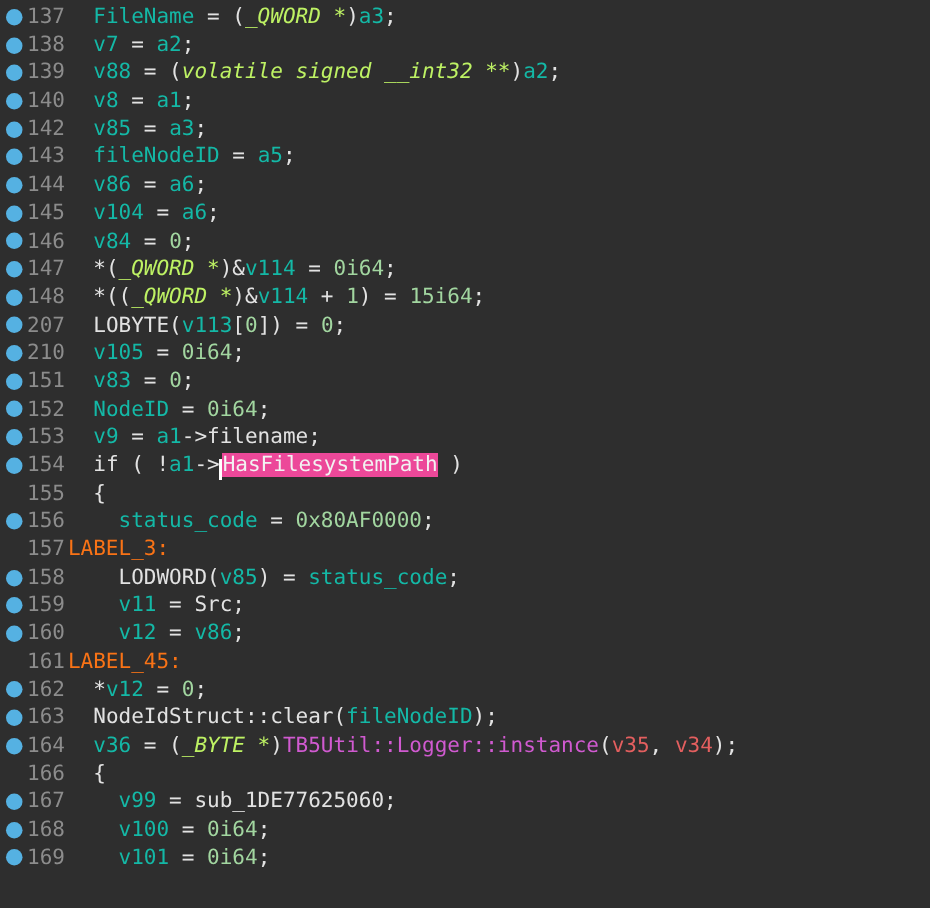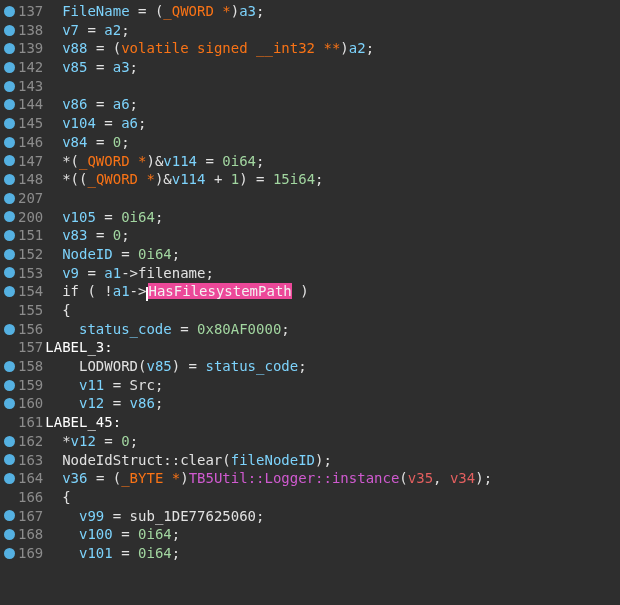--- a/index.html
+++ b/index.html
@@ -8,45 +8,46 @@
     font-family:"DejaVu Sans Mono","Liberation Mono",monospace;
     font-size:14px;line-height:18.7px;padding-top:2px;box-sizing:border-box;
     cursor:text;
   }
   .line{display:flex;align-items:stretch;height:18.7px;white-space:pre;}
   .bp-cell{flex:0 0 18px;display:flex;align-items:center;justify-content:flex-start;cursor:pointer;}
   .bp-dot{width:11px;height:11px;border-radius:50%;margin-left:4px;background:#55b1e2;}
   .num{flex:0 0 24px;text-align:left;color:#8c8c8c;user-select:none;}
   .code{padding-left:2px;color:#e2e2e2;}
   .c-plain{color:#e2e2e2;}
-  .c-var{color:#7dd3fc;}
-  .c-type{color:#f97316;}
+  .c-var{color:#14b8a6;}
+  .c-type{color:#bef264;font-style:italic;}
   .c-num{color:#a2d6a0;}
   .c-fn{color:#d05ad0;}
   .c-red{color:#e35f5f;}
-  .c-label{color:#ffffff;}
+  .c-label{color:#f97316;}
   .c-hl{background:#ec4899;color:#f2f2f2;}
   .caret{display:inline-block;width:2px;height:14px;background:#ffffff;vertical-align:text-bottom;margin:0 0 -2px 0;}
 </style>
 </head>
 <body>
 
 <div id="listing">
     <div class="line"><span class="bp-cell"><span class="bp-dot"></span></span><span class="num">137</span><span class="code">  <span class="c-var">FileName</span><span class="c-plain"> = (</span><span class="c-type">_QWORD *</span><span class="c-plain">)</span><span class="c-var">a3</span><span class="c-plain">;</span></span></div>
     <div class="line"><span class="bp-cell"><span class="bp-dot"></span></span><span class="num">138</span><span class="code">  <span class="c-var">v7</span><span class="c-plain"> = </span><span class="c-var">a2</span><span class="c-plain">;</span></span></div>
     <div class="line"><span class="bp-cell"><span class="bp-dot"></span></span><span class="num">139</span><span class="code">  <span class="c-var">v88</span><span class="c-plain"> = (</span><span class="c-type">volatile signed __int32 **</span><span class="c-plain">)</span><span class="c-var">a2</span><span class="c-plain">;</span></span></div>
+    <div class="line"><span class="bp-cell"><span class="bp-dot"></span></span><span class="num">140</span><span class="code">  <span class="c-var">v8</span><span class="c-plain"> = </span><span class="c-var">a1</span><span class="c-plain">;</span></span></div>
     <div class="line"><span class="bp-cell"><span class="bp-dot"></span></span><span class="num">142</span><span class="code">  <span class="c-var">v85</span><span class="c-plain"> = </span><span class="c-var">a3</span><span class="c-plain">;</span></span></div>
-    <div class="line"><span class="bp-cell"><span class="bp-dot"></span></span><span class="num">143</span></div>
+    <div class="line"><span class="bp-cell"><span class="bp-dot"></span></span><span class="num">143</span><span class="code">  <span class="c-var">fileNodeID</span><span class="c-plain"> = </span><span class="c-var">a5</span><span class="c-plain">;</span></span></div>
     <div class="line"><span class="bp-cell"><span class="bp-dot"></span></span><span class="num">144</span><span class="code">  <span class="c-var">v86</span><span class="c-plain"> = </span><span class="c-var">a6</span><span class="c-plain">;</span></span></div>
     <div class="line"><span class="bp-cell"><span class="bp-dot"></span></span><span class="num">145</span><span class="code">  <span class="c-var">v104</span><span class="c-plain"> = </span><span class="c-var">a6</span><span class="c-plain">;</span></span></div>
     <div class="line"><span class="bp-cell"><span class="bp-dot"></span></span><span class="num">146</span><span class="code">  <span class="c-var">v84</span><span class="c-plain"> = </span><span class="c-num">0</span><span class="c-plain">;</span></span></div>
     <div class="line"><span class="bp-cell"><span class="bp-dot"></span></span><span class="num">147</span><span class="code">  <span class="c-plain">*(</span><span class="c-type">_QWORD *</span><span class="c-plain">)&amp;</span><span class="c-var">v114</span><span class="c-plain"> = </span><span class="c-num">0i64</span><span class="c-plain">;</span></span></div>
     <div class="line"><span class="bp-cell"><span class="bp-dot"></span></span><span class="num">148</span><span class="code">  <span class="c-plain">*((</span><span class="c-type">_QWORD *</span><span class="c-plain">)&amp;</span><span class="c-var">v114</span><span class="c-plain"> + </span><span class="c-num">1</span><span class="c-plain">) = </span><span class="c-num">15i64</span><span class="c-plain">;</span></span></div>
-    <div class="line"><span class="bp-cell"><span class="bp-dot"></span></span><span class="num">207</span></div>
-    <div class="line"><span class="bp-cell"><span class="bp-dot"></span></span><span class="num">200</span><span class="code">  <span class="c-var">v105</span><span class="c-plain"> = </span><span class="c-num">0i64</span><span class="c-plain">;</span></span></div>
+    <div class="line"><span class="bp-cell"><span class="bp-dot"></span></span><span class="num">207</span><span class="code">  <span class="c-plain">LOBYTE(</span><span class="c-var">v113</span><span class="c-plain">[</span><span class="c-num">0</span><span class="c-plain">]) = </span><span class="c-num">0</span><span class="c-plain">;</span></span></div>
+    <div class="line"><span class="bp-cell"><span class="bp-dot"></span></span><span class="num">210</span><span class="code">  <span class="c-var">v105</span><span class="c-plain"> = </span><span class="c-num">0i64</span><span class="c-plain">;</span></span></div>
     <div class="line"><span class="bp-cell"><span class="bp-dot"></span></span><span class="num">151</span><span class="code">  <span class="c-var">v83</span><span class="c-plain"> = </span><span class="c-num">0</span><span class="c-plain">;</span></span></div>
     <div class="line"><span class="bp-cell"><span class="bp-dot"></span></span><span class="num">152</span><span class="code">  <span class="c-var">NodeID</span><span class="c-plain"> = </span><span class="c-num">0i64</span><span class="c-plain">;</span></span></div>
     <div class="line"><span class="bp-cell"><span class="bp-dot"></span></span><span class="num">153</span><span class="code">  <span class="c-var">v9</span><span class="c-plain"> = </span><span class="c-var">a1</span><span class="c-plain">-&gt;filename;</span></span></div>
     <div class="line"><span class="bp-cell"><span class="bp-dot"></span></span><span class="num">154</span><span class="code">  <span class="c-plain">if ( !</span><span class="c-var">a1</span><span class="c-plain">-&gt;</span><span class="caret"></span><span class="c-hl">HasFilesystemPath</span><span class="c-plain"> )</span></span></div>
     <div class="line"><span class="bp-cell"></span><span class="num">155</span><span class="code">  <span class="c-plain">{</span></span></div>
     <div class="line"><span class="bp-cell"><span class="bp-dot"></span></span><span class="num">156</span><span class="code">    <span class="c-var">status_code</span><span class="c-plain"> = </span><span class="c-num">0x80AF0000</span><span class="c-plain">;</span></span></div>
     <div class="line"><span class="bp-cell"></span><span class="num">157</span><span class="code"><span class="c-label">LABEL_3:</span></span></div>
     <div class="line"><span class="bp-cell"><span class="bp-dot"></span></span><span class="num">158</span><span class="code">    <span class="c-plain">LODWORD(</span><span class="c-var">v85</span><span class="c-plain">) = </span><span class="c-var">status_code</span><span class="c-plain">;</span></span></div>
     <div class="line"><span class="bp-cell"><span class="bp-dot"></span></span><span class="num">159</span><span class="code">    <span class="c-var">v11</span><span class="c-plain"> = Src;</span></span></div>
     <div class="line"><span class="bp-cell"><span class="bp-dot"></span></span><span class="num">160</span><span class="code">    <span class="c-var">v12</span><span class="c-plain"> = </span><span class="c-var">v86</span><span class="c-plain">;</span></span></div>

